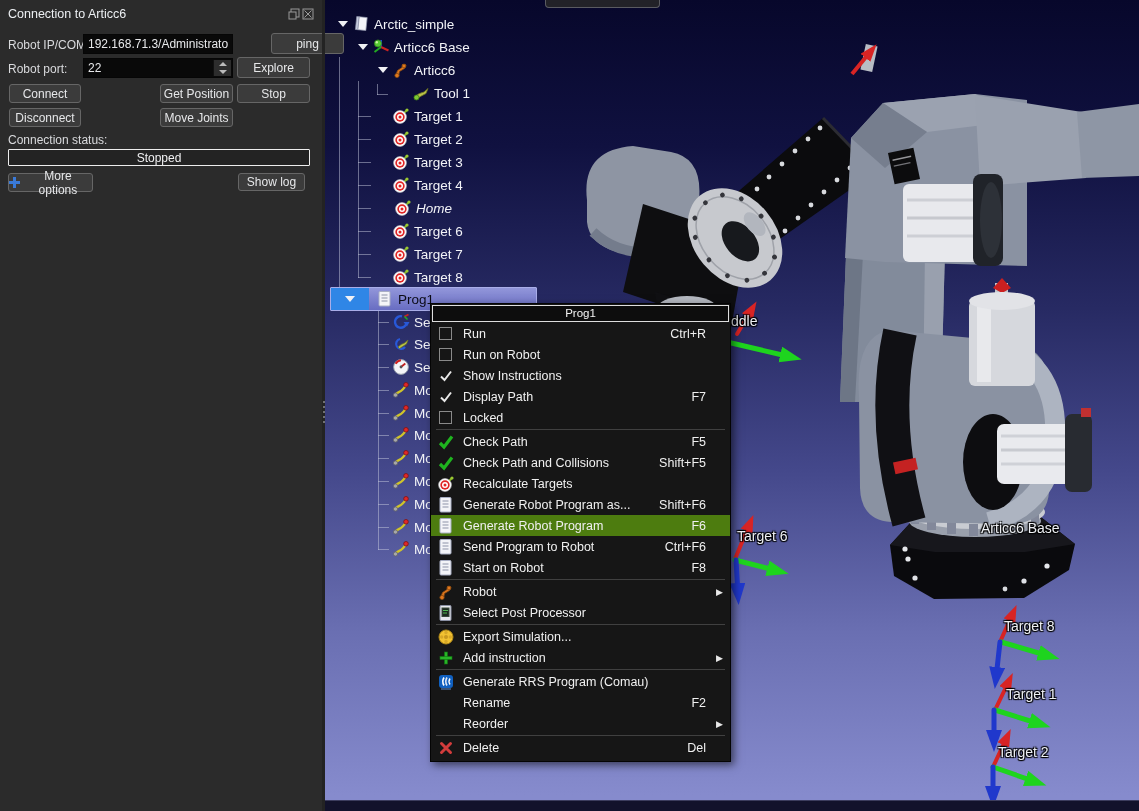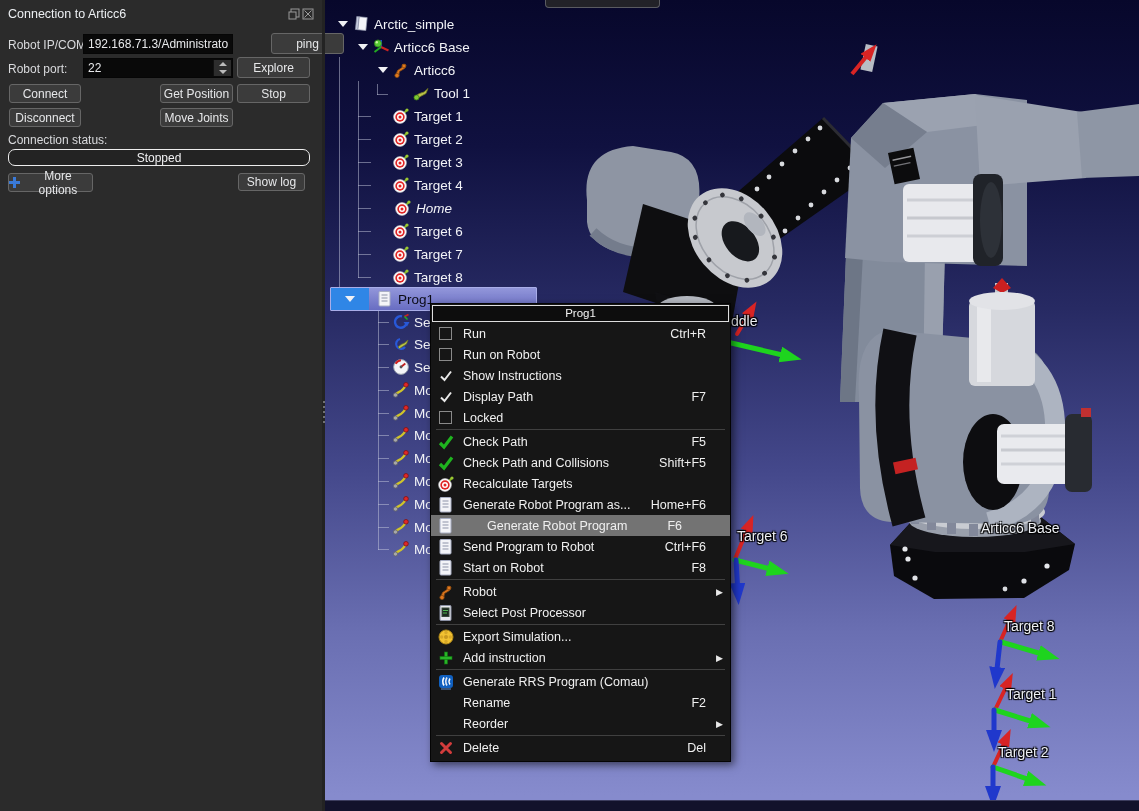--- a/index.html
+++ b/index.html
@@ -19,21 +19,21 @@
   
   .left-panel{position:absolute;left:0;top:0;width:322px;height:811px;background:#2b2b2b;color:#dfe0e3;font-size:12px;}
   .lp-title{position:absolute;left:8px;top:7px;font-size:12.5px;color:#eceff2;}
   .dock-btn{position:absolute;top:8px;width:12px;height:12px;cursor:pointer;}
   .lbl{position:absolute;color:#d9dadd;}
   .inp{position:absolute;background:#090909;border:1px solid #060606;color:#e8e9eb;font-size:12px;
        padding:0 4px;box-sizing:border-box;font-family:"Liberation Sans",sans-serif;outline:none;}
   .btn{position:absolute;background:#3b3b3b;border:1px solid #666;border-radius:3px;color:#e6e7e9;
        font-size:12px;text-align:center;display:flex;align-items:center;justify-content:center;box-sizing:border-box;cursor:pointer;}
   .status-box{position:absolute;left:8px;top:149px;width:302px;height:17px;background:#232323;
-       border:1px solid #ededed;border-radius:7px;box-sizing:border-box;
+       border:1px solid #ededed;border-radius:1px;box-sizing:border-box;
        display:flex;align-items:center;justify-content:center;color:#f0f0f2;font-size:12px;}
   .spin{position:absolute;right:1px;top:1px;bottom:1px;width:17px;background:#2d2d2d;border-left:1px solid #111;
         display:flex;flex-direction:column;align-items:center;justify-content:space-around;}
   .spin i{width:0;height:0;border-left:4px solid transparent;border-right:4px solid transparent;}
   .spin .up{border-bottom:4px solid #bbb;}
   .spin .dn{border-top:4px solid #bbb;}
   .splitter{position:absolute;left:322px;top:0;width:3px;height:811px;background:#232323;}
   .split-dots{position:absolute;left:322px;top:401px;width:3px;height:22px;display:flex;flex-direction:column;
         align-items:center;justify-content:space-between;cursor:col-resize;}
   .split-dots b{width:2px;height:2px;background:#8d8d8d;border-radius:1px;}
@@ -47,21 +47,21 @@
   .trow.sel{background:linear-gradient(#9296da,#686dc2);border:1px solid #a9ade8;border-radius:1px;color:#0b0b16;}
   .arrbox{width:38px;height:22px;background:#2f86e6;display:flex;align-items:center;justify-content:center;flex:none;}
   .guide{position:absolute;background:rgba(196,200,220,0.5);}
 
   
   .menu{position:absolute;left:430px;top:303px;width:301px;background:#161616;border:1px solid #040404;
         box-shadow:3px 3px 8px rgba(0,0,0,.55);box-sizing:border-box;padding-bottom:3px;z-index:50;}
   .menu-title{margin:1px;height:15px;line-height:15px;border:1px solid #dedede;background:#0d0d0d;
         color:#f2f2f2;font-size:11.5px;text-align:center;}
   .mitem{height:21px;display:flex;align-items:center;color:#f0f0f0;font-size:12.5px;cursor:pointer;}
-  .mitem.hl{background:#737373;gap:24px;}
+  .mitem.hl{background:#4d7c0f;}
   .mitem .mi{width:24px;margin-left:3px;display:flex;justify-content:center;align-items:center;flex:none;}
   .mitem .mlabel{flex:1;margin-left:5px;white-space:nowrap;}
   .mitem .msc{margin-right:10px;white-space:nowrap;}
   .mitem .marr{width:12px;margin-right:2px;color:#e8e8e8;font-size:9px;}
   .msep{height:1px;background:#404040;margin:1px 5px;}
 </style>
 </head>
 <body>
 
 <div class="app">
@@ -705,21 +705,21 @@
         <div class="mitem">
           <span class="mi">
             <svg width="16" height="18">
               <rect x="2" y="1.5" width="11" height="14.5" rx="1" fill="#f3f4f8" stroke="#a8aec4"></rect>
               <line x1="4.5" y1="5" x2="10.5" y2="5" stroke="#8d93a8"></line>
               <line x1="4.5" y1="8" x2="10.5" y2="8" stroke="#8d93a8"></line>
               <line x1="4.5" y1="11" x2="10.5" y2="11" stroke="#8d93a8"></line>
             </svg>
           </span>
     <span class="mlabel">Generate Robot Program as...</span>
-    <span class="msc">Home+F6</span>
+    <span class="msc">Shift+F6</span>
     <span class="marr"></span>
         </div>
         <div class="mitem hl">
           <span class="mi">
             <svg width="16" height="18">
               <rect x="2" y="1.5" width="11" height="14.5" rx="1" fill="#f3f4f8" stroke="#a8aec4"></rect>
               <line x1="4.5" y1="5" x2="10.5" y2="5" stroke="#8d93a8"></line>
               <line x1="4.5" y1="8" x2="10.5" y2="8" stroke="#8d93a8"></line>
               <line x1="4.5" y1="11" x2="10.5" y2="11" stroke="#8d93a8"></line>
             </svg>

